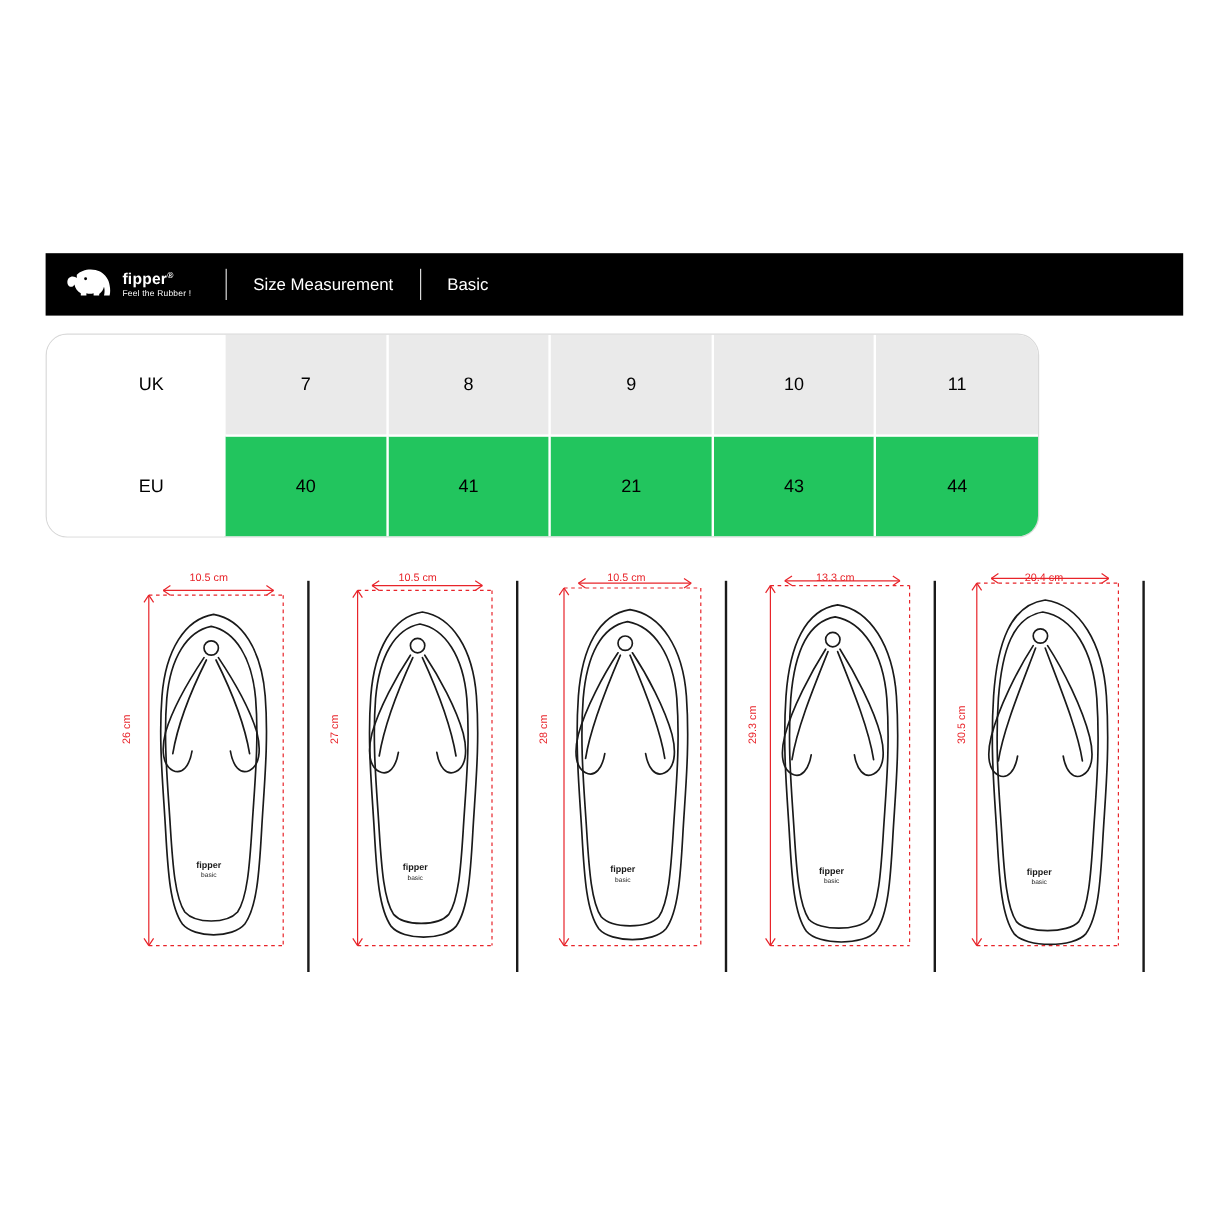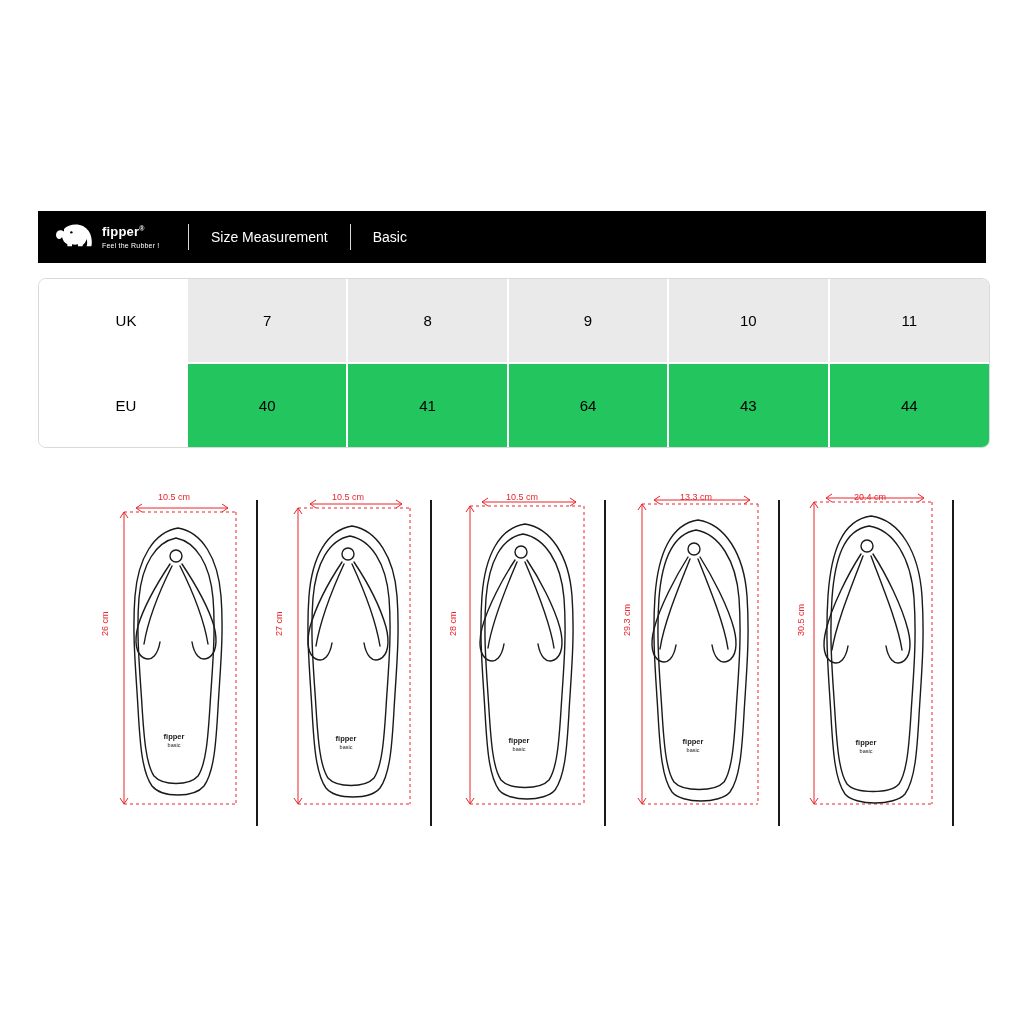--- a/index.html
+++ b/index.html
@@ -71,24 +71,24 @@
     font-size: 14px;
     padding: 0 22px;
     white-space: nowrap;
   }
 
   
   .table-wrap {
     position: absolute;
     left: 38px;
     top: 278px;
-    width: 952px;
+    width: 828px;
     height: 170px;
     border: 1px solid #d9d9d9;
-    border-radius: 8px;
+    border-radius: 18px;
     box-sizing: border-box;
     overflow: hidden;
     background: #ffffff;
   }
   table.size-table {
     border-collapse: collapse;
     width: 100%;
     height: 100%;
     table-layout: fixed;
   }
@@ -114,21 +114,21 @@
   
   .diagrams {
     position: absolute;
     left: 86px;
     top: 470px;
     width: 890px;
     height: 340px;
   }
   .panel {
     position: absolute;
-    top: 16px;
+    top: 0;
     width: 172px;
     height: 340px;
   }
   .divider {
     position: absolute;
     top: 14px;
     width: 2px;
     height: 326px;
     background: #1a1a1a;
   }
@@ -181,21 +181,21 @@
         <td class="cell">7</td>
         <td class="cell">8</td>
         <td class="cell">9</td>
         <td class="cell">10</td>
         <td class="cell">11</td>
       </tr>
       <tr class="alt">
         <td class="row-head">EU</td>
         <td class="cell">40</td>
         <td class="cell">41</td>
-        <td class="cell">64</td>
+        <td class="cell">21</td>
         <td class="cell">43</td>
         <td class="cell">44</td>
       </tr>
     </tbody>
   </table>
 </div>
 
 <div class="diagrams">
 
   <div class="panel" style="left:0px;">

